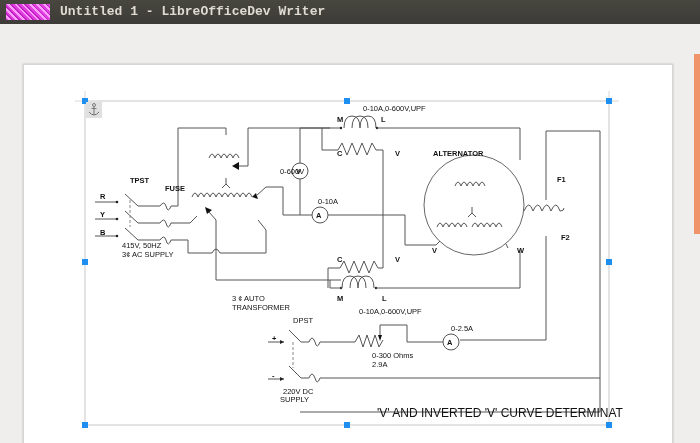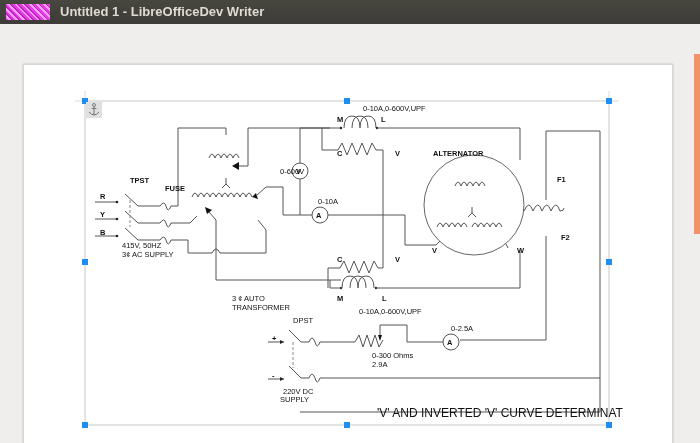--- a/index.html
+++ b/index.html
@@ -1,20 +1,20 @@
 <!DOCTYPE html>
 <html><head>
 <meta charset="utf-8">
 <style>
   html, body { margin:0; padding:0; }
   body { width:700px; height:443px; overflow:hidden; background:#efeeec; font-family:"DejaVu Sans", sans-serif; position:relative; }
   .titlebar { position:absolute; left:0; top:0; width:700px; height:24px; background:linear-gradient(#47463f,#3c3b37); color:#dfdbd2; }
   .app-icon { position:absolute; left:6px; top:4px; width:44px; height:16px;
     background:repeating-linear-gradient(45deg,#e040e0 0 2px,#ff9cff 2px 4px,#c020c0 4px 5px); }
-  .title-text { position:absolute; left:60px; top:4px; font-size:13px; font-weight:bold; color:#dfdbd2; font-family:Liberation Sans, sans-serif; }
+  .title-text { position:absolute; left:60px; top:4px; font-size:13px; font-weight:bold; color:#dfdbd2; font-family:Liberation Mono, monospace; }
   .workspace { position:absolute; left:0; top:24px; width:700px; height:419px; background:#efeeec; }
   .page { position:absolute; left:23px; top:40px; width:648px; height:420px; background:#ffffff; box-shadow:0 0 2px #bbb; border:1px solid #d6d6d6; }
   .scroll-accent { position:absolute; left:694px; top:30px; width:6px; height:180px; background:#f0926a; }
   svg.diagram { position:absolute; left:0; top:0; }
   .lbl { font-family:"Liberation Sans", sans-serif; font-size:7.5px; fill:#111; }
   .lblb { font-family:"Liberation Sans", sans-serif; font-size:7.5px; fill:#111; font-weight:bold; }
   .heading { font-family:"Liberation Sans", sans-serif; font-size:12px; fill:#111; }
   .w { stroke:#555; stroke-width:1; fill:none; }
   .handle { fill:#1e8ff0; }
 </style>

